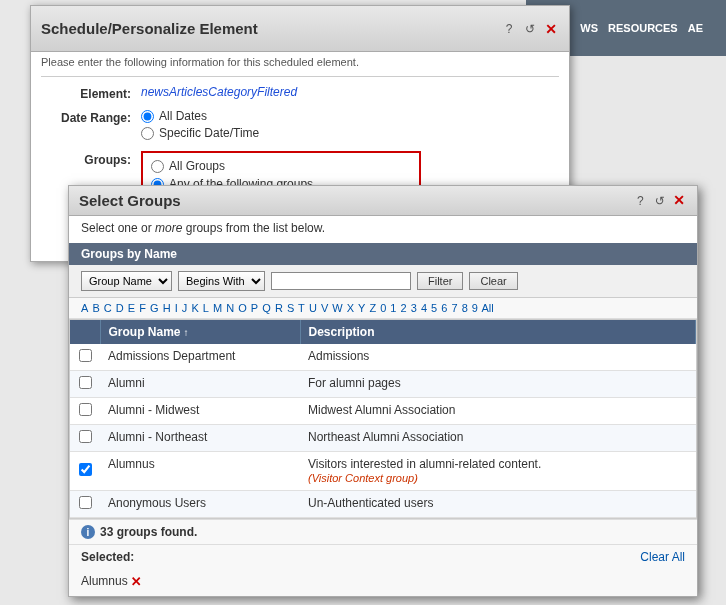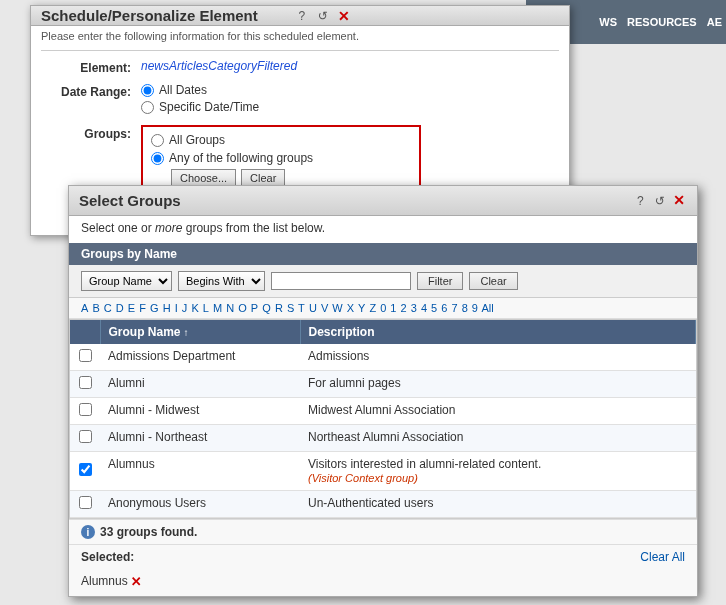--- a/index.html
+++ b/index.html
@@ -19,26 +19,26 @@
       top: 0; left: 0;
       width: 726px;
       height: 605px;
       background: #e8e8e8;
     }
 
     .bg-nav {
       position: absolute;
       top: 0; right: 0;
       width: 200px;
-      height: 44px;
+      height: 56px;
       background: #5a6a7a;
       display: flex;
       align-items: center;
       justify-content: flex-end;
-      padding-right: 4px;
+      padding-right: 23px;
       gap: 10px;
       color: white;
       font-size: 11px;
       font-weight: bold;
     }
 
     
     .dialog-schedule {
       position: absolute;
       top: 5px;
@@ -46,25 +46,24 @@
       width: 540px;
       background: white;
       border: 1px solid #aaa;
       box-shadow: 2px 2px 8px rgba(0,0,0,0.4);
       z-index: 10;
     }
 
     .dialog-schedule .title-bar {
       background: linear-gradient(to bottom, #e8e8e8, #d0d0d0);
       border-bottom: 1px solid #aaa;
-      padding: 1px 10px;
-      display: flex;
-      align-items: center;
-      justify-content: flex-start;
-      gap: 36px;
+      padding: 14px 10px;
+      display: flex;
+      align-items: center;
+      justify-content: space-between;
     }
 
     .dialog-schedule .title-bar h2 {
       font-size: 15px;
       font-weight: bold;
       color: #333;
     }
 
     .dialog-schedule .title-icons {
       display: flex;

